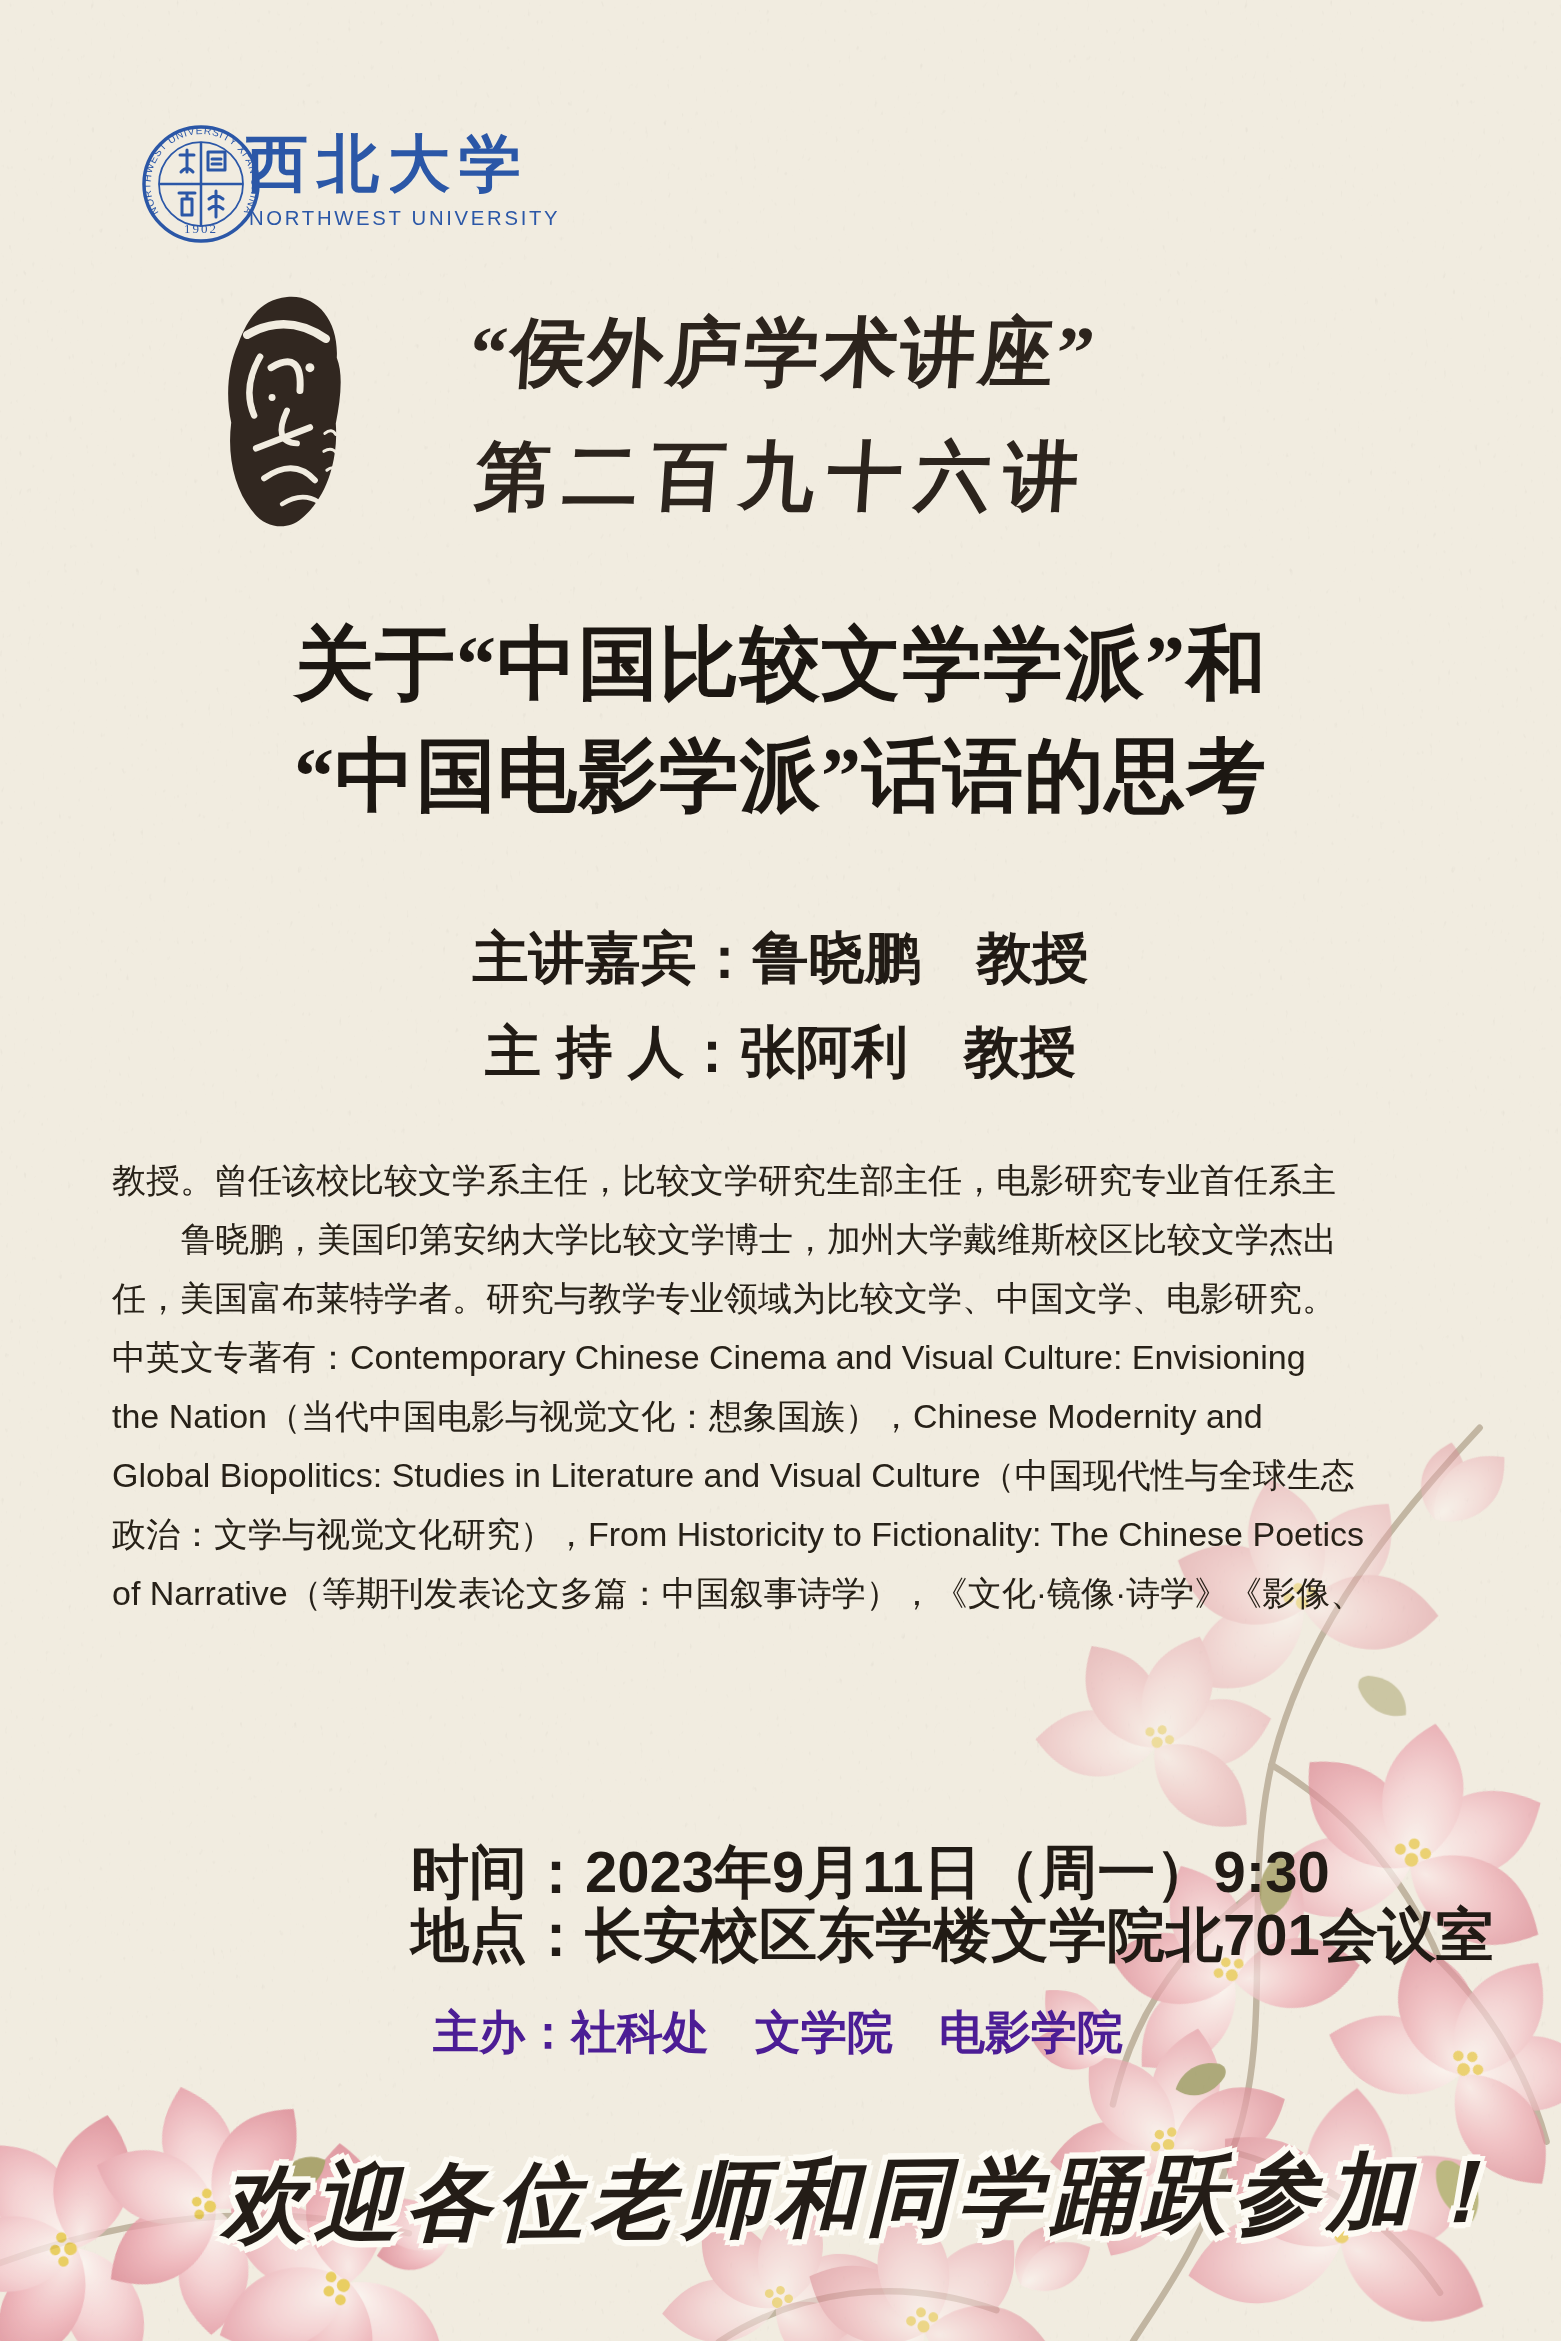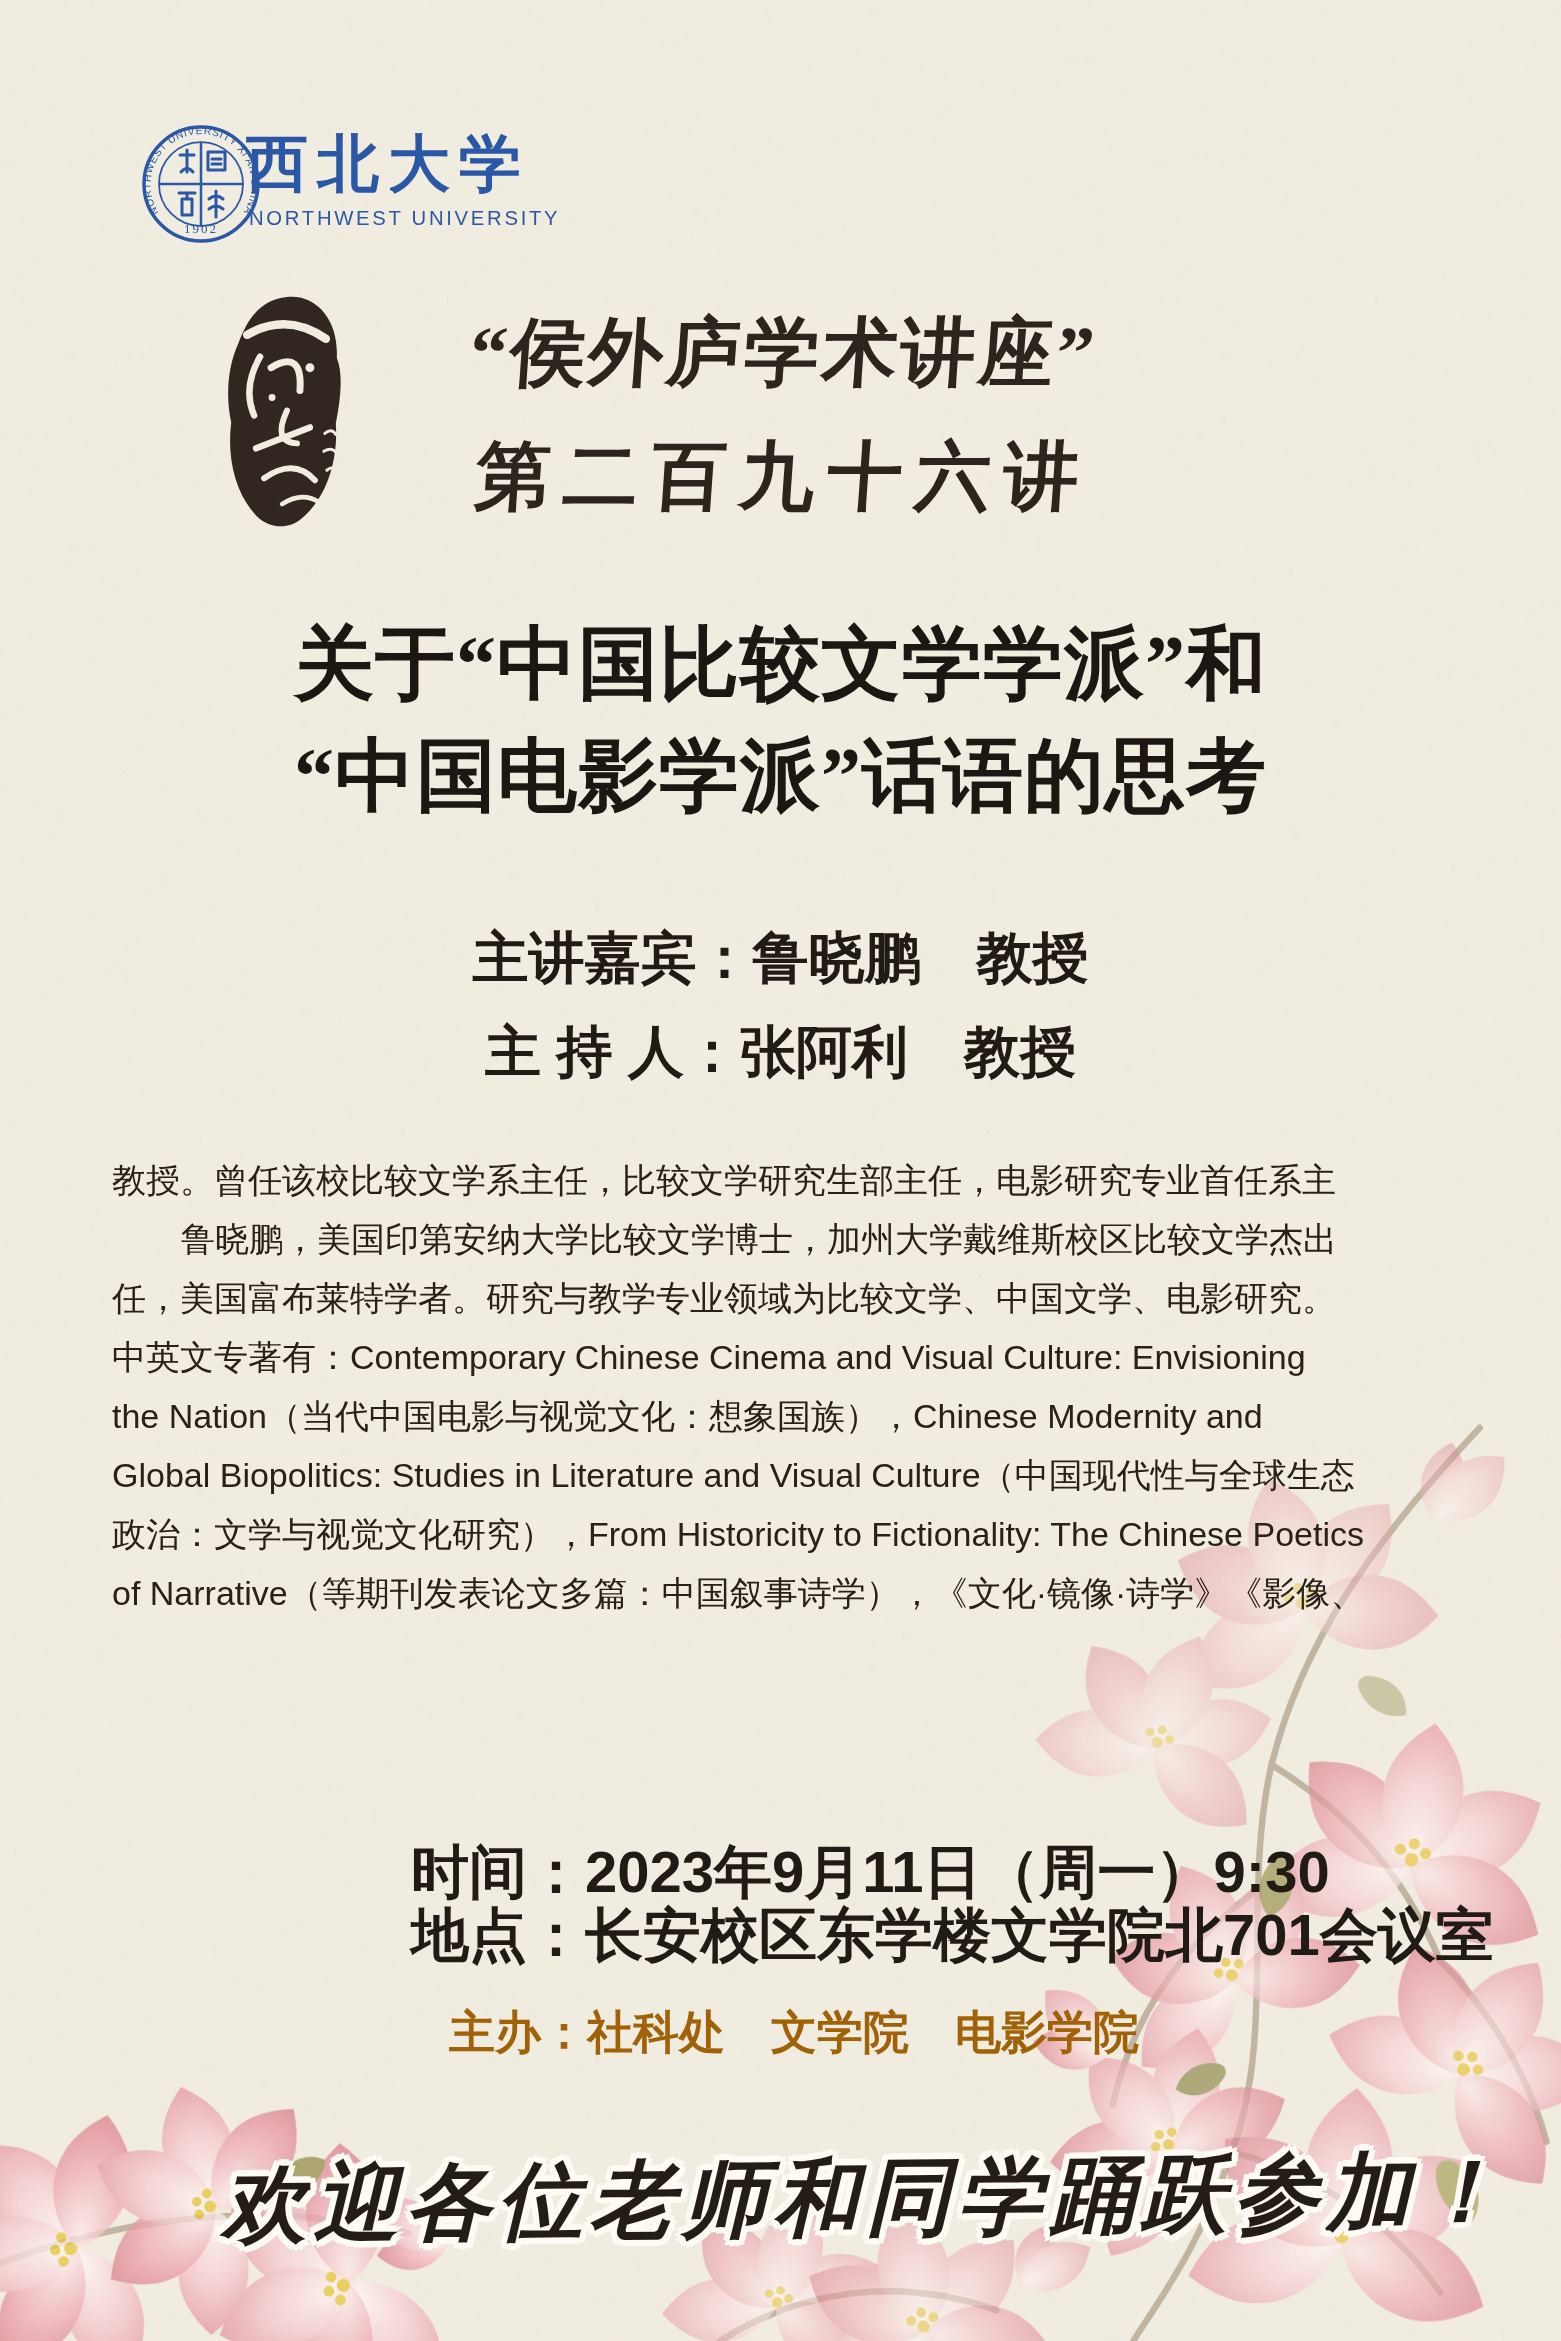--- a/index.html
+++ b/index.html
@@ -70,21 +70,21 @@
   .bio-line{white-space:nowrap;}
   .bio-line.first{text-indent:69px;}
 
   
   .detail-line{
     position:absolute;left:411px;
     font-weight:700;font-size:58px;color:#211b15;white-space:nowrap;
   }
   .time{top:1834px;}
   .location{top:1897px;}
-  .organizer{position:absolute;left:449px;top:2002px;font-weight:700;font-size:46px;color:#a16207;white-space:nowrap;}
+  .organizer{position:absolute;left:433px;top:2002px;font-weight:700;font-size:46px;color:#4c1d95;white-space:nowrap;}
 
   
   .welcome{
     position:absolute;left:169px;top:2141px;width:1393px;text-align:center;
     font-family:"Liberation Serif","DejaVu Serif",serif;
     font-weight:900;font-style:italic;font-size:85px;letter-spacing:7px;
     color:#241d17;white-space:nowrap;transform:rotate(-0.6deg);
     text-shadow:
       6.4px 0 0 #fdfbf4, -6.4px 0 0 #fdfbf4, 0 6.4px 0 #fdfbf4, 0 -6.4px 0 #fdfbf4,
       5px 5px 0 #fdfbf4, -5px 5px 0 #fdfbf4, 5px -5px 0 #fdfbf4, -5px -5px 0 #fdfbf4;

